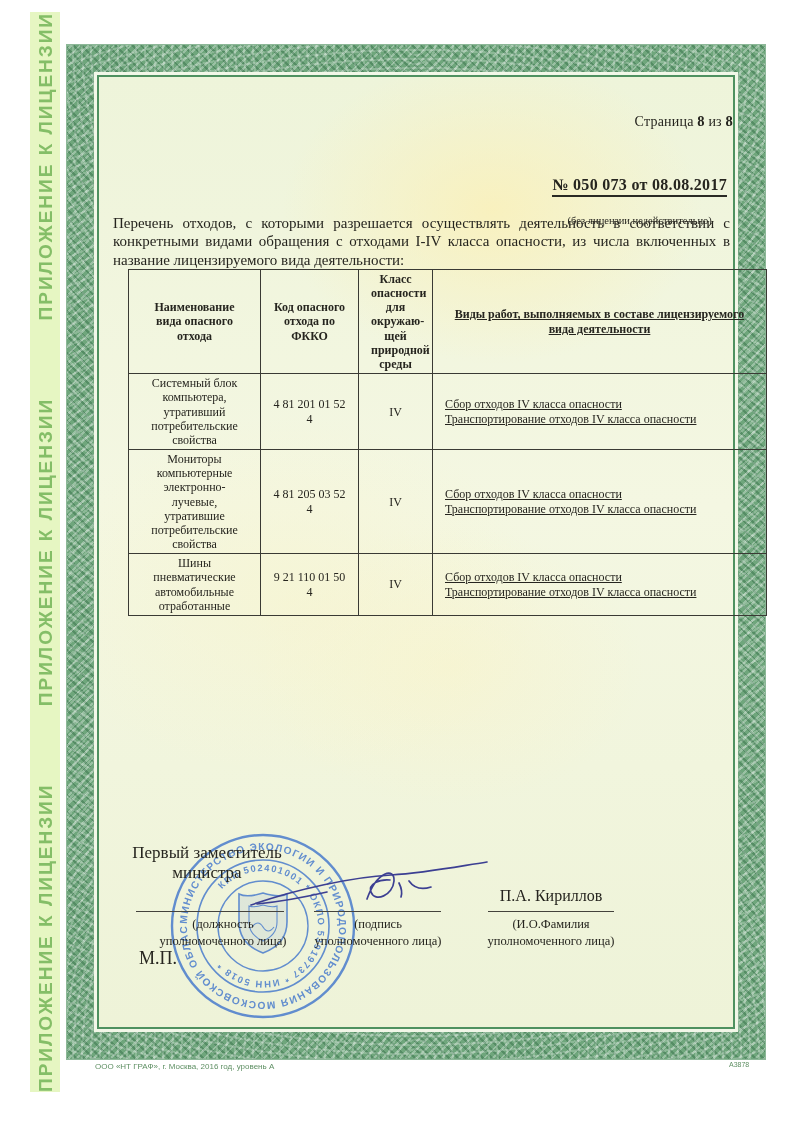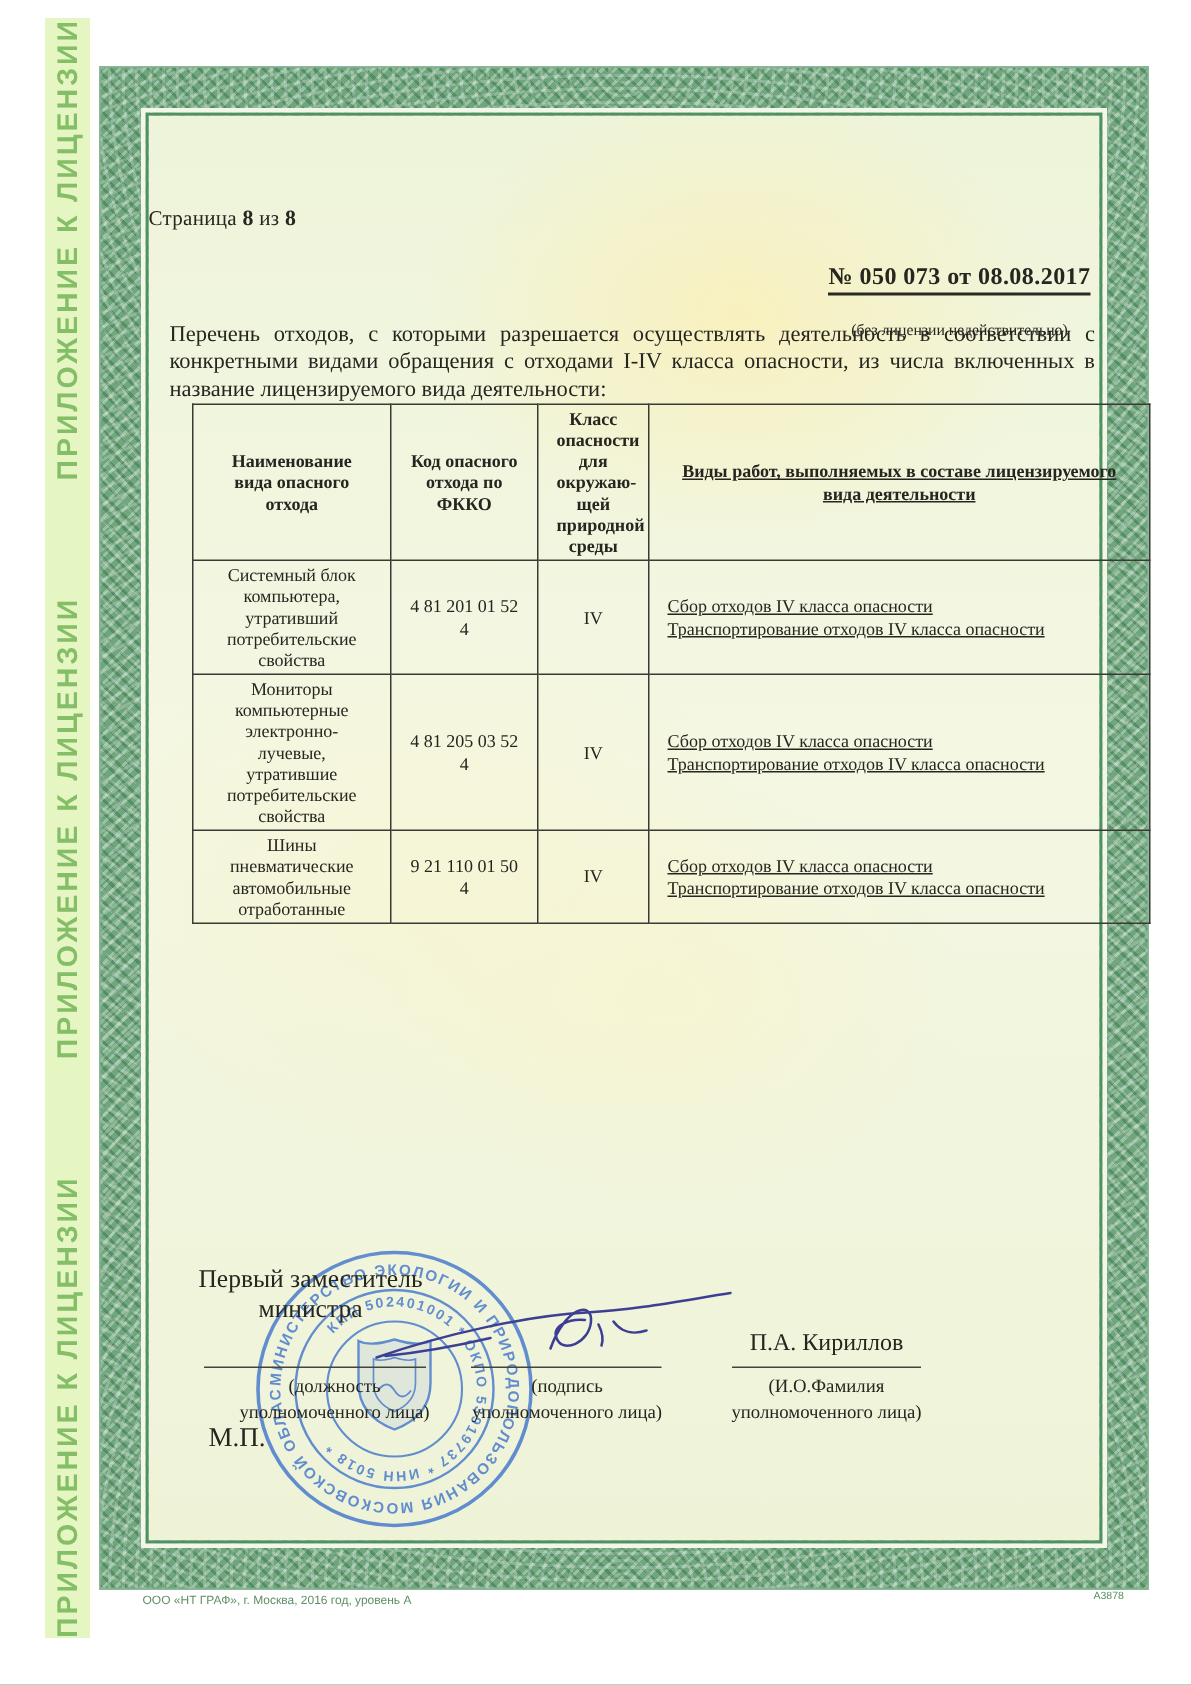--- a/index.html
+++ b/index.html
@@ -26,22 +26,22 @@
       repeating-linear-gradient(45deg, rgba(24,82,46,.30) 0 2px, transparent 2px 6px),
       repeating-linear-gradient(-45deg, rgba(255,255,255,.30) 0 2px, transparent 2px 6px);}
   .inner{position:absolute;left:30px;top:30px;right:30px;bottom:30px;
     box-sizing:border-box;border:2px solid #4f9160;outline:3px solid #f2f7e8;
     background:
       radial-gradient(ellipse 300px 220px at 62% 14%, rgba(250,240,185,.85), rgba(250,240,185,0) 70%),
       radial-gradient(ellipse 360px 260px at 30% 55%, rgba(248,244,205,.55), rgba(248,244,205,0) 70%),
       radial-gradient(ellipse 280px 200px at 55% 62%, rgba(250,243,200,.5), rgba(250,243,200,0) 70%),
       linear-gradient(180deg,#eef4da,#f4f7e2 45%,#eef3d8);}
   
-  .page-label{position:absolute;top:36px;left:0;width:100%;text-align:left;
-    font-size:14px;letter-spacing:.2px;margin-top:25px;}
+  .page-label{position:absolute;top:36px;left:0;width:100%;text-align:right;
+    font-size:14px;letter-spacing:.2px;}
   .page-label b{font-size:14.5px;}
   .license{position:absolute;top:99px;right:6px;text-align:center;}
   .license-number{font-weight:bold;font-size:16px;border-bottom:2px solid #2a2a24;
     padding-bottom:1px;letter-spacing:.3px;}
   .license-note{font-size:10.5px;margin-top:18px;text-align:center;}
   .intro{position:absolute;top:137px;left:14px;width:617px;
     font-size:15px;line-height:1.23;text-align:justify;}
   table.waste{position:absolute;top:192px;left:29px;width:581px;
     border-collapse:collapse;table-layout:fixed;}
   table.waste td,table.waste th{border:1px solid #3a3a34;vertical-align:middle;

